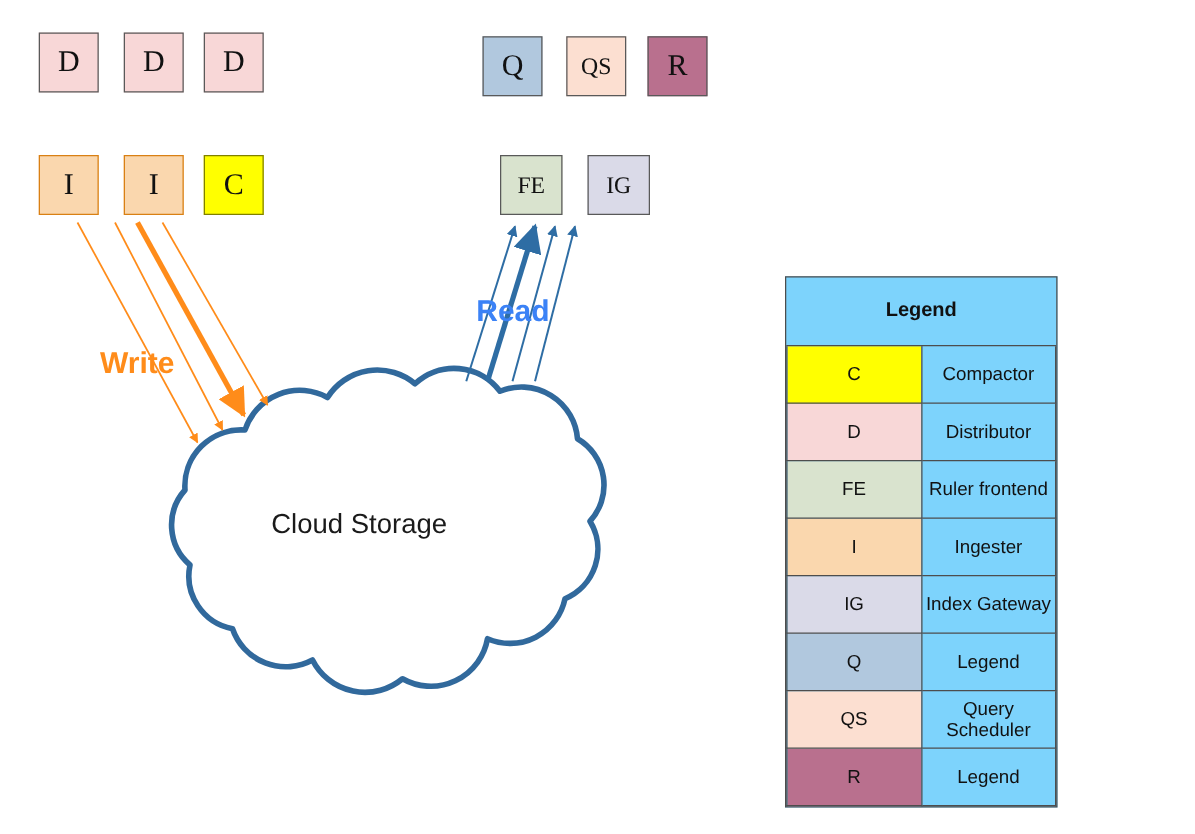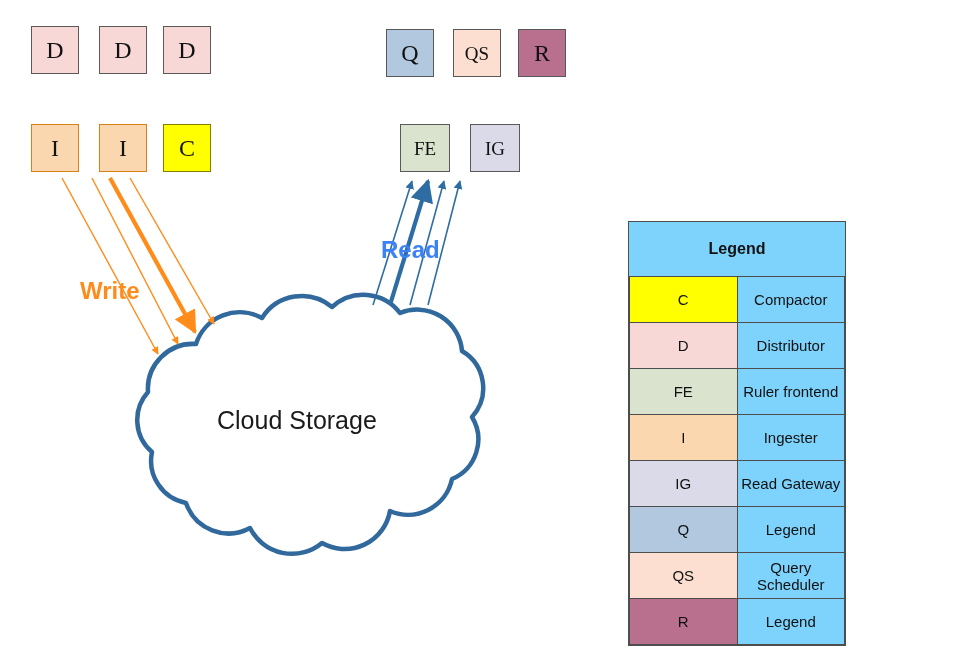--- a/index.html
+++ b/index.html
@@ -13,21 +13,21 @@
   .node.serif-lg{font-size:24px;}
   .node.serif-md{font-size:19px;}
   .node.ingester{border-color:#d98014;}
 
   .edge-label{position:absolute;font-family:"Liberation Sans",sans-serif;
               font-weight:bold;font-size:24px;line-height:1;white-space:nowrap;}
   #write-label{color:#ff8c1a;}
   #read-label{color:#3b82f6;}
 
   #cloud-text{position:absolute;font-family:"Liberation Sans",sans-serif;
-              font-size:25px;color:#1a1a1a;white-space:nowrap;}
+              font-size:22px;color:#1a1a1a;white-space:nowrap;}
 
   
   #legend{position:absolute;left:628px;top:221px;width:216px;
           border:1.5px solid #4d4d4d;border-collapse:collapse;
           background:#7dd3fc;}
   #legend table{border-collapse:collapse;width:100%;table-layout:fixed;}
   #legend th,#legend td{border:1px solid #4d4d4d;padding:0;
           font-family:"Liberation Sans",sans-serif;font-size:15px;
           color:#111111;text-align:center;vertical-align:middle;}
   #legend th.legend-title{height:54px;font-weight:bold;font-size:16px;
@@ -139,21 +139,21 @@
           <tr>
             <td class="key" style="background: rgb(217, 227, 206);">FE</td>
             <td class="desc">Ruler frontend</td>
           </tr>
           <tr>
             <td class="key" style="background: rgb(250, 215, 174);">I</td>
             <td class="desc">Ingester</td>
           </tr>
           <tr>
             <td class="key" style="background: rgb(218, 218, 232);">IG</td>
-            <td class="desc">Read Gateway</td>
+            <td class="desc">Index Gateway</td>
           </tr>
           <tr>
             <td class="key" style="background: rgb(177, 200, 222);">Q</td>
             <td class="desc">Legend</td>
           </tr>
           <tr>
             <td class="key" style="background: rgb(252, 223, 209);">QS</td>
             <td class="desc">Query Scheduler</td>
           </tr>
           <tr>

